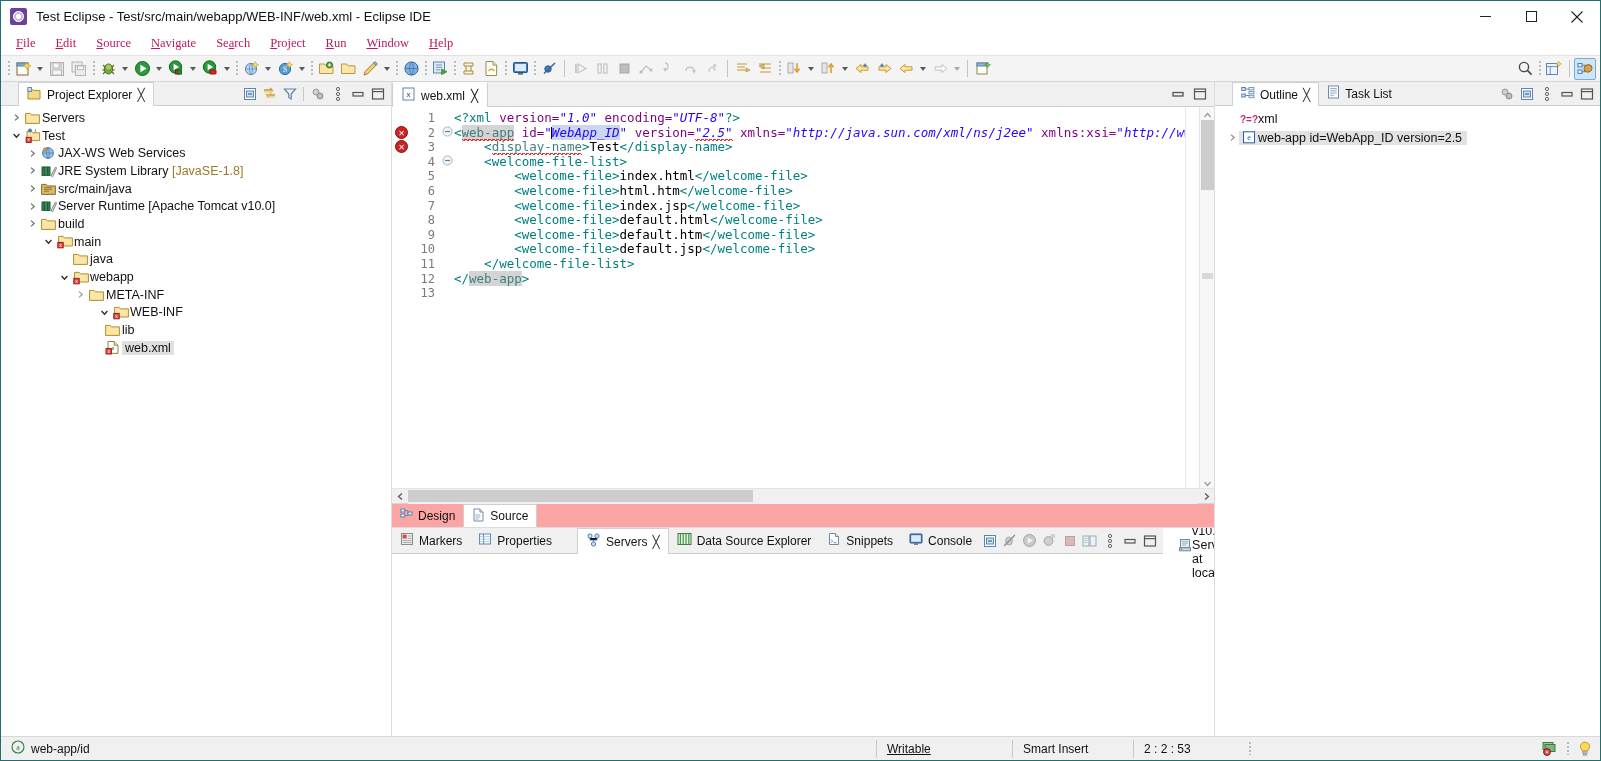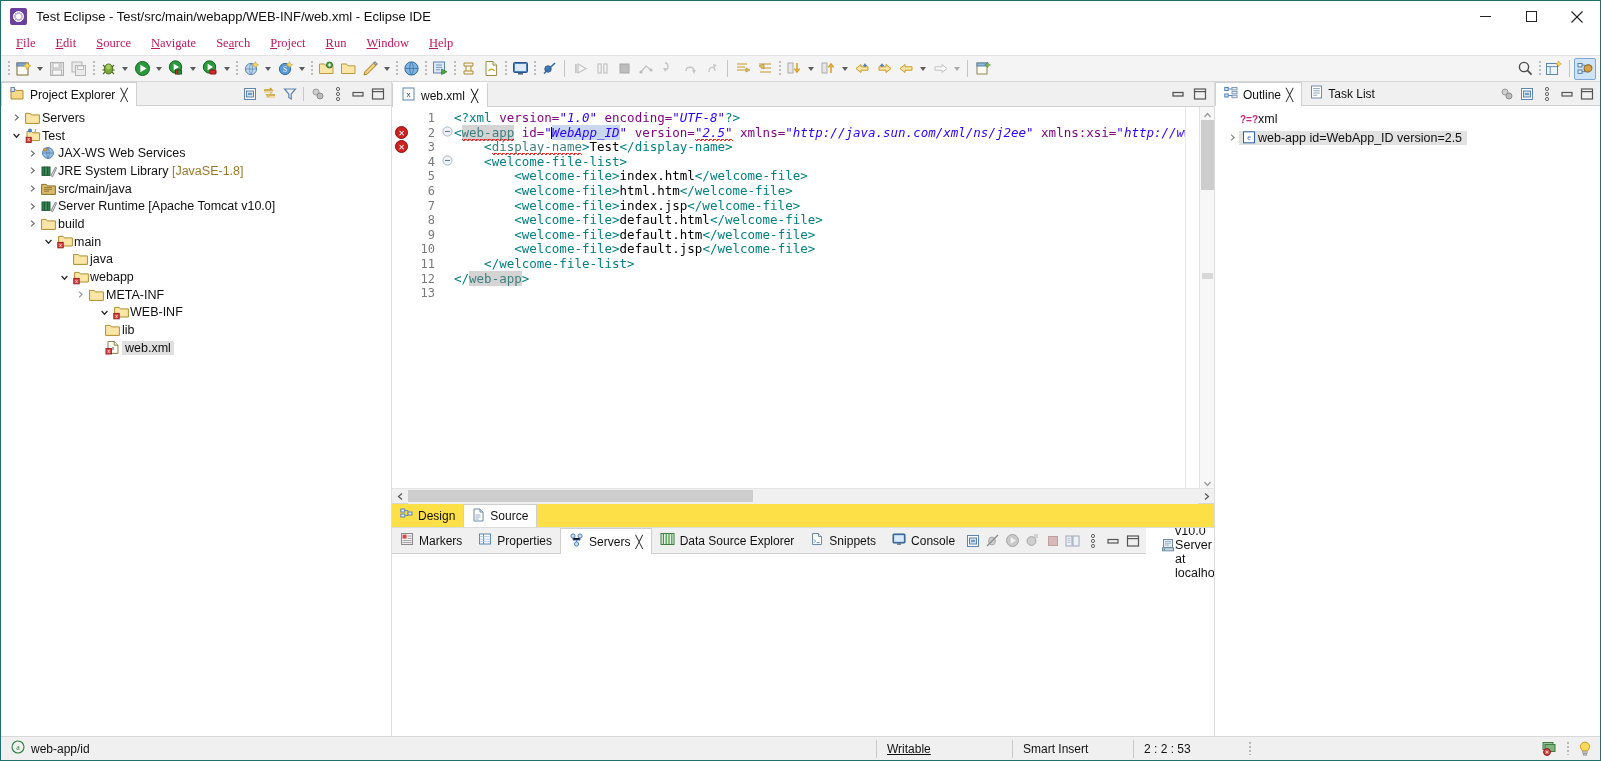--- a/index.html
+++ b/index.html
@@ -94,21 +94,21 @@
     height: 24px; flex: 0 0 24px;
     display: flex; align-items: stretch;
     background: #f0f0f0;
     border-bottom: 1px solid #d0d0d0;
     position: relative;
   }
   .vtab {
     display:flex; align-items:center; gap:5px;
     padding: 0 8px; font-size: 12px; white-space: nowrap; color:#111;
   }
-  .vtab.active { background:#ffffff; border-top:1px solid #d0d0d0; border-left:1px solid #d0d0d0; border-right:1px solid #d0d0d0; margin-bottom:-1px; }
+  .vtab.active { background:#ffffff; border-top:1px solid #d0d0d0; border-left:1px solid #d0d0d0; border-right:1px solid #d0d0d0; margin-bottom:-1px;margin-left:17px; }
   .vtab .close-x { font-family:"Liberation Sans",sans-serif; font-size:12px; color:#333; }
   .vtab-tools { margin-left:auto; display:flex; align-items:center; padding-right:4px; gap:1px; }
   .vt-btn { width:19px; height:22px; display:flex; align-items:center; justify-content:center; }
   .vt-sep { width:7px; height:22px; display:flex; align-items:center; justify-content:center; }
   .vt-sep::after { content:""; width:1px; height:14px; background:#c8c8c8; }
 
   
   .left-panel { flex: 0 0 391px; display:flex; flex-direction:column; min-height:0; background:#fff; border-right:1px solid #dcdcdc;}
   .tree { flex:1 1 auto; overflow:hidden; background:#fff; padding-top:3px; font-size:12.5px; }
   .trow { display:flex; align-items:center; height:17.7px; white-space:nowrap; padding-right:4px; }
@@ -174,21 +174,21 @@
   .overview-ruler { position:absolute; right:15px; top:0; width:14px; bottom:0; background:#ffffff; border-left:1px solid #e8e8e8;}
 
   .code-scroll-h {
     height:15px; flex:0 0 15px; background:#f0f0f0;
     display:flex; align-items:center; border-top:1px solid #e4e4e4;
   }
   .hs-arrow { width:16px; height:15px; display:flex; align-items:center; justify-content:center; color:#555; font-size:10px;}
   .hs-track { flex:1 1 auto; height:15px; position:relative; background:#f0f0f0;}
   .hs-thumb { position:absolute; left:0; top:1px; height:12px; width:345px; background:#cdcdcd; }
 
-  .dsbar { height:24px; flex:0 0 24px; background:#fde047; display:flex; align-items:stretch; border-top:1px solid #d5d5d5;}
+  .dsbar { height:24px; flex:0 0 24px; background:#fca5a5; display:flex; align-items:stretch; border-top:1px solid #d5d5d5;}
   .dstab { display:flex; align-items:center; gap:5px; padding:0 8px; font-size:12px; color:#111; }
   .dstab.active { background:#fff; border:1px solid #cfcfcf; border-bottom-color:#fff; margin-bottom:-1px; }
 
   
   .bottom-view { flex:1 1 auto; display:flex; flex-direction:row; min-height:0; background:#fff; border-top:1px solid #dcdcdc;}
   .bottom-body { flex:1 1 auto; background:#fff; padding-top:8px; overflow:hidden; }
   .srow { display:flex; align-items:center; height:18px; padding-left:15px; font-size:12.5px; }
   .srow .sname { color:#111; }
   .srow .sstatus { color:#9a7a2a; margin-left:5px; }
 

